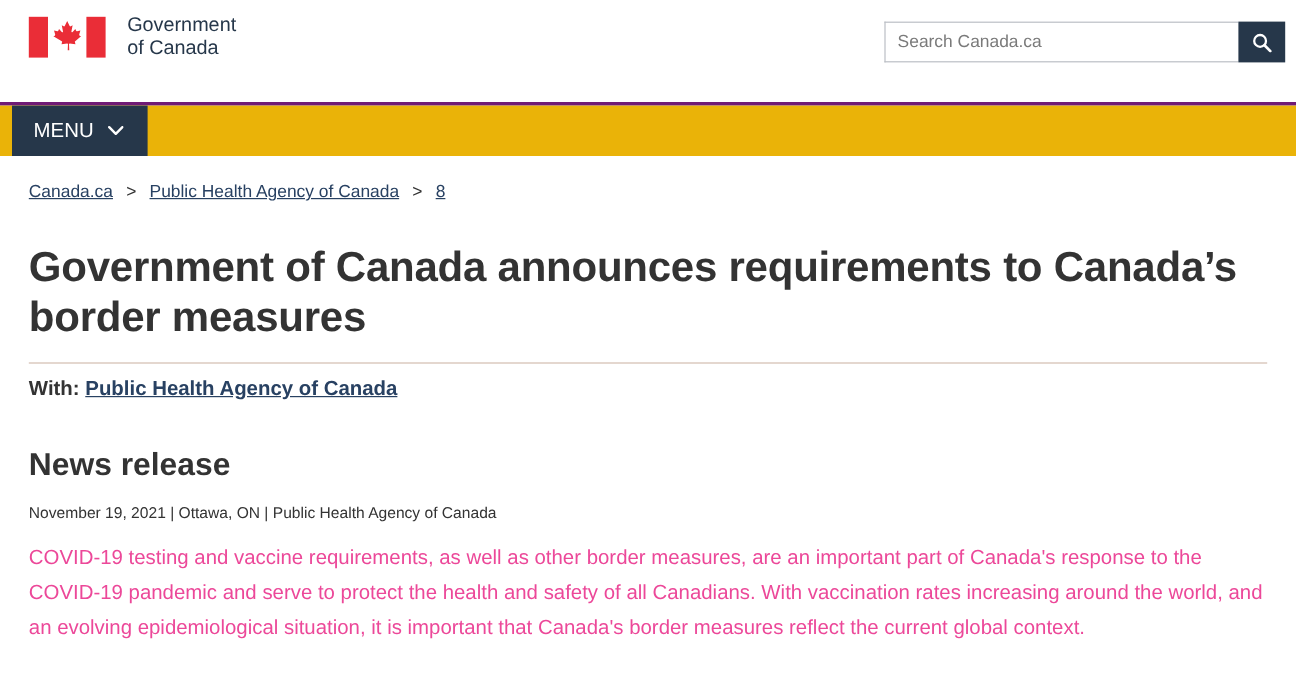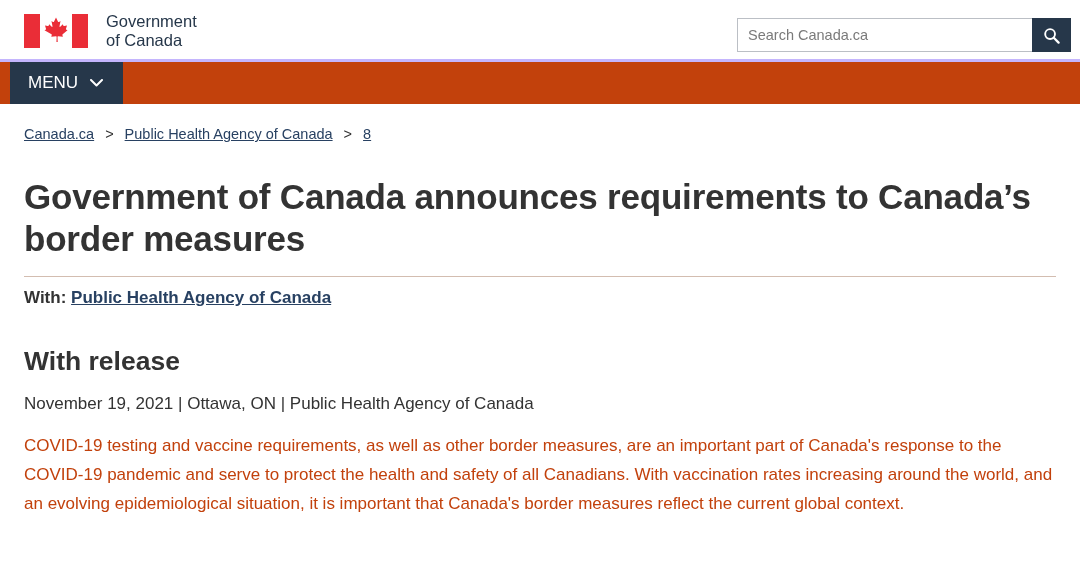--- a/index.html
+++ b/index.html
@@ -8,22 +8,22 @@
     width: 1080px; height: 580px;
     background: #ffffff;
     font-family: "Liberation Sans", sans-serif;
     color: #333333;
     overflow: hidden;
   }
 
   
   .site-header {
     position: relative;
-    height: 62px;
-    border-bottom: 3px solid #c4b5fd;
+    height: 88px;
+    border-bottom: 3px solid #701a75;
     background: #ffffff;
   }
   .brand {
     position: absolute;
     left: 24px;
     top: 12px;
     display: flex;
     align-items: flex-start;
   }
   .flag {
@@ -94,21 +94,21 @@
     cursor: pointer;
     display: flex;
     align-items: center;
     justify-content: center;
   }
   .search-btn svg { display: block; }
 
   
   .menu-row {
     height: 42px;
-    background: #c2410c;
+    background: #eab308;
     position: relative;
   }
   .menu-btn {
     position: absolute;
     left: 10px;
     top: 0;
     width: 113px;
     height: 42px;
     background: #26374a;
     color: #ffffff;
@@ -176,28 +176,28 @@
     text-decoration: underline;
     font-weight: 700;
   }
   h2.section-title {
     font-size: 26.5px;
     font-weight: 700;
     color: #333;
     margin: 38px 0 0 0;
   }
   .dateline {
-    font-size: 17px;
+    font-size: 13px;
     color: #333;
     margin-top: 17px;
   }
   .body-text {
     font-size: 17px;
     line-height: 29px;
-    color: #c2410c;
+    color: #ec4899;
     margin-top: 15px;
     max-width: 1036px;
   }
 </style>
 </head>
 <body>
 
 <header class="site-header">
 
   <div class="brand">
@@ -252,18 +252,18 @@
 
 <main class="content">
   <h1 class="page-title">Government of Canada announces requirements to Canada’s border measures</h1>
   <hr class="title-rule">
 
   <p class="from-line">
     <span class="label">With:</span>
     <a href="#">Public Health Agency of Canada</a>
   </p>
 
-  <h2 class="section-title">With release</h2>
+  <h2 class="section-title">News release</h2>
 
   <p class="dateline">November 19, 2021 | Ottawa, ON | Public Health Agency of Canada</p>
 
   <p class="body-text">COVID-19 testing and vaccine requirements, as well as other border measures, are an important part of Canada's response to the COVID-19 pandemic and serve to protect the health and safety of all Canadians. With vaccination rates increasing around the world, and an evolving epidemiological situation, it is important that Canada's border measures reflect the current global context.</p>
 </main>
 
 </body></html>

